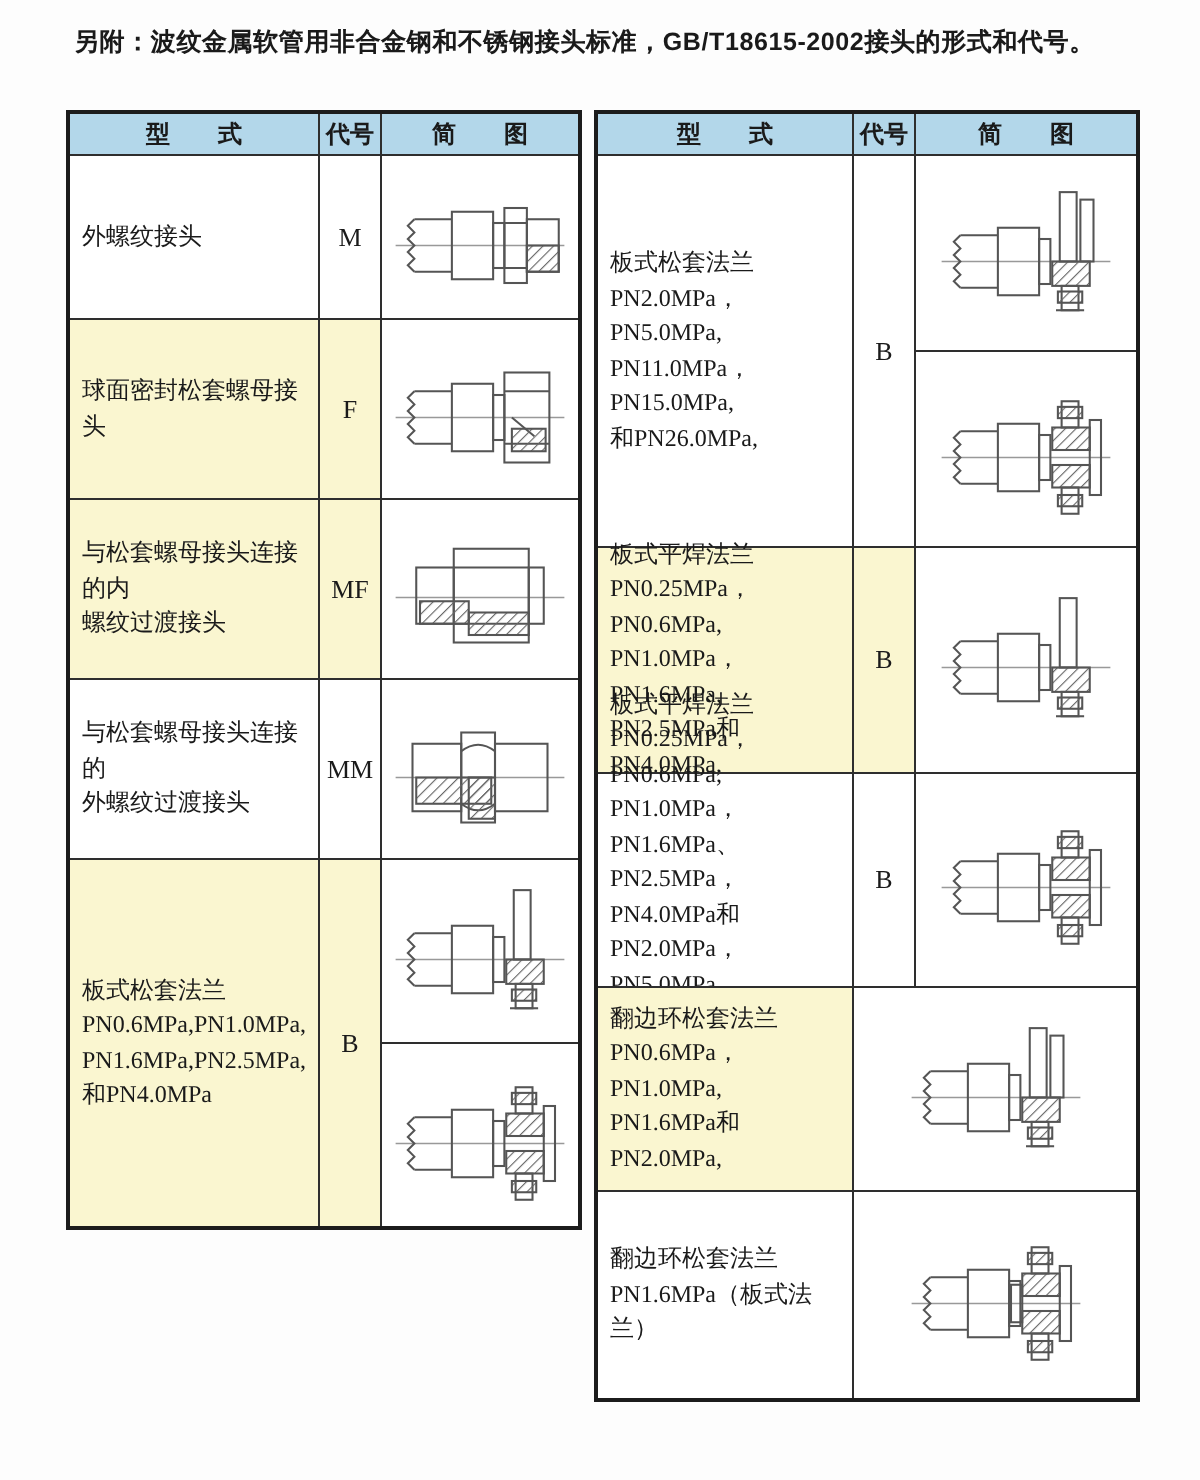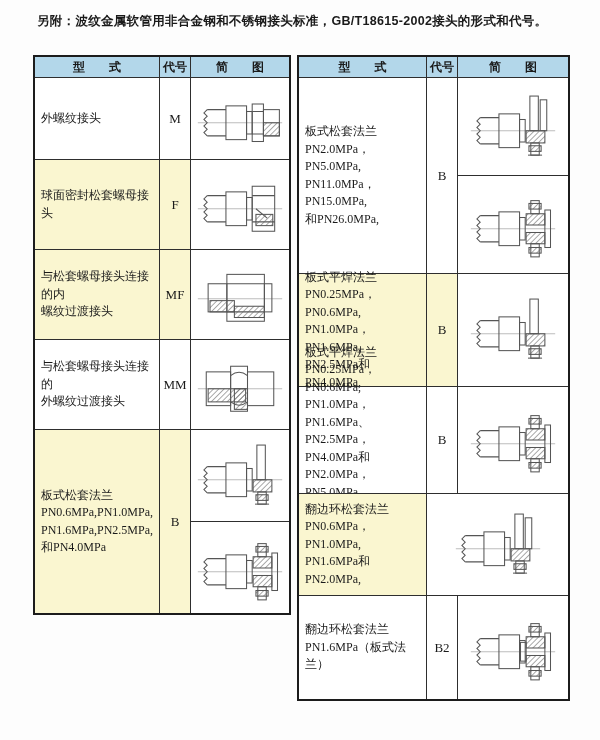--- a/index.html
+++ b/index.html
@@ -395,21 +395,20 @@
                 <path d="M64 69 h15"></path>
               </g>
             </svg>
           </div>
         </div>
     </div>
 
     <div class="trow" style="height:104px">
       <div class="c-type">翻边环松套法兰
 PN1.6MPa（板式法兰）</div>
-      <div class="c-code">B2</div>
       <div class="c-diag">
           <div class="dsub">
             <svg width="90" height="74" viewBox="0 0 96 78">
   <defs>
                 <pattern id="hp13" width="4" height="4" patternUnits="userSpaceOnUse" patternTransform="rotate(45)">
   <line x1="0" y1="0" x2="0" y2="4" stroke="#666" stroke-width="1.2"></line>
                 </pattern>
               </defs>
   <g stroke="#555" fill="none" stroke-width="1.1" stroke-linejoin="miter">
                 <line x1="3" y1="43" x2="93" y2="43" stroke="#999" stroke-width="0.7"></line>

